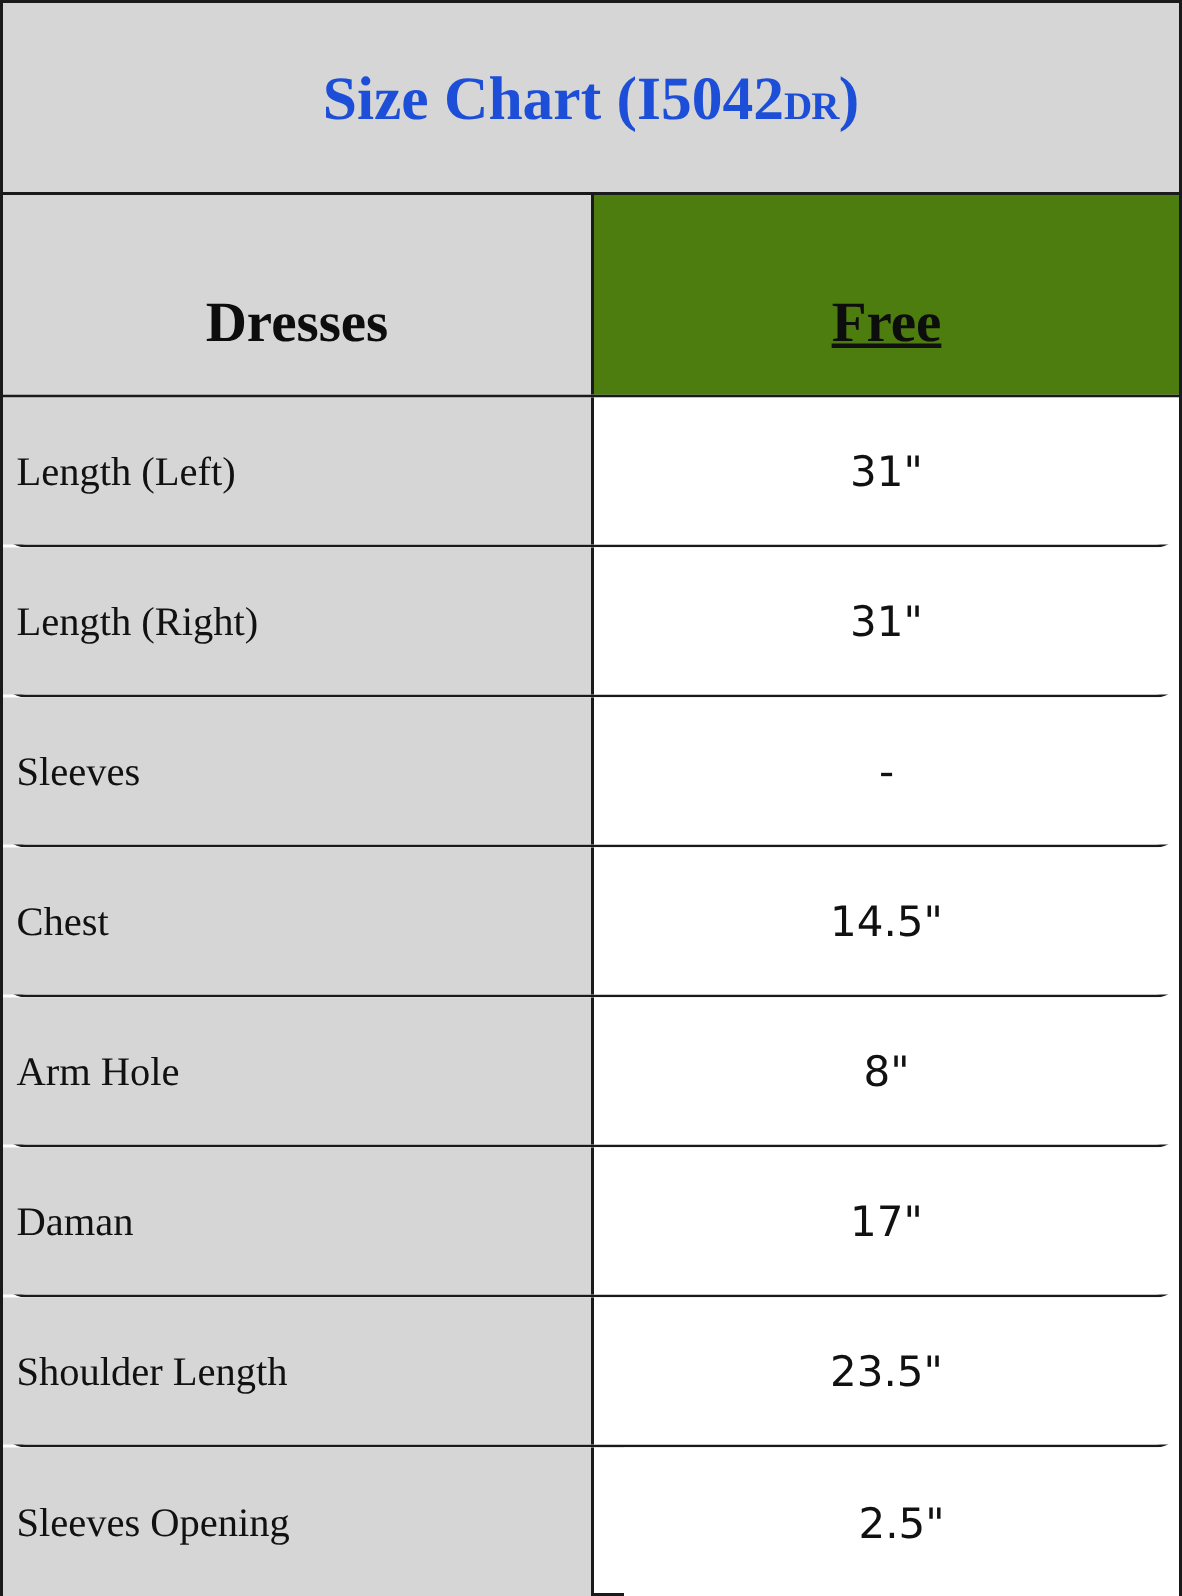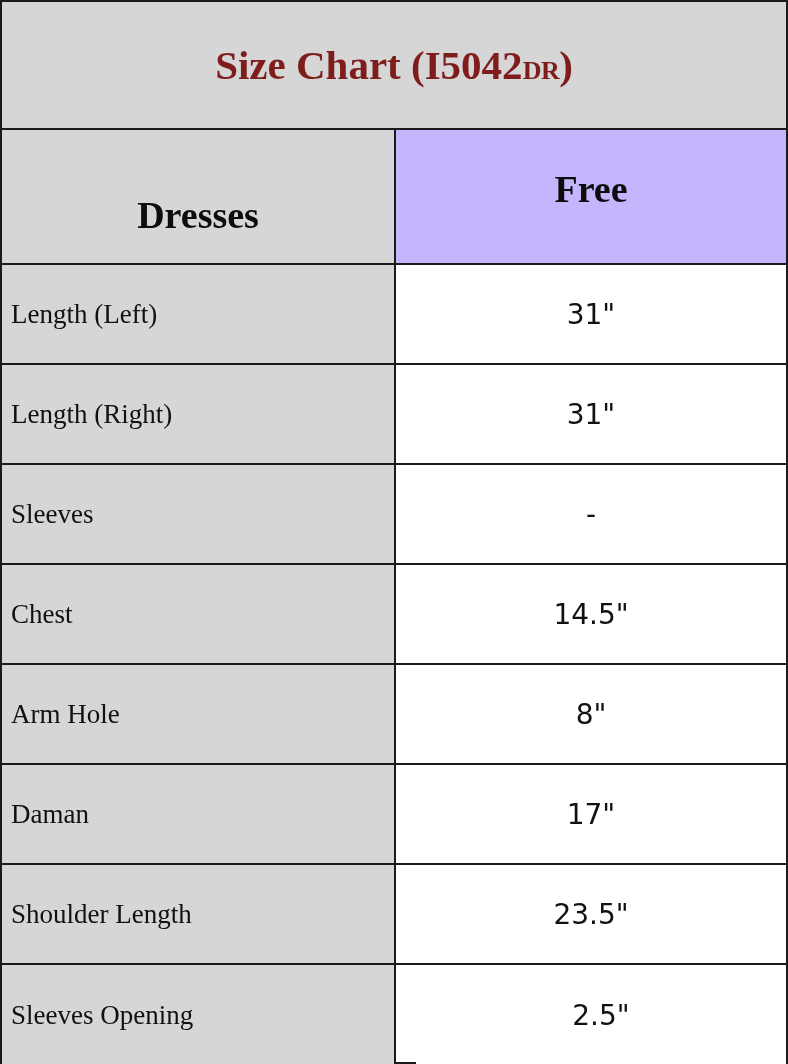--- a/index.html
+++ b/index.html
@@ -31,21 +31,21 @@
     display: flex;
     align-items: center;
     justify-content: center;
     box-sizing: border-box;
   }
   .title-text {
     font-family: "Liberation Serif", serif;
     font-weight: bold;
     font-size: 41px;
     letter-spacing: 0px;
-    color: #7f1d1d;
+    color: #1d4ed8;
     text-align: center;
     white-space: nowrap;
   }
   .title-text .code-small {
     font-size: 26px;
     font-weight: bold;
     letter-spacing: -0.5px;
   }
   .header-row {
     height: 135px;
@@ -61,43 +61,45 @@
     border-right: 2px solid #1a1a1a;
     display: flex;
     align-items: center;
     justify-content: center;
     box-sizing: border-box;
     background: #d6d6d6;
   }
   .header-cell-right {
     flex: 1;
     display: flex;
-    align-items: flex-start;
+    align-items: center;
     justify-content: center;
     box-sizing: border-box;
-    background: #c4b5fd;
+    background: #4d7c0f;
+    text-decoration: underline;
   }
   .header-text {
     font-family: "Liberation Serif", serif;
     font-weight: bold;
     font-size: 38px;
     color: #0d0d0d;
     margin-top: 37px;
   }
   .rows {
     flex: 1;
     display: flex;
     flex-direction: column;
   }
   .data-row {
     height: 100px;
     min-height: 100px;
     display: flex;
     border-bottom: 2px solid #1a1a1a;
     box-sizing: border-box;
+    border-radius: 15px;
   }
   .data-row:last-child {
     border-bottom: none;
     gap: 20px;
   }
   .cell-label {
     width: 394px;
     min-width: 394px;
     background: #d6d6d6;
     border-right: 2px solid #1a1a1a;

